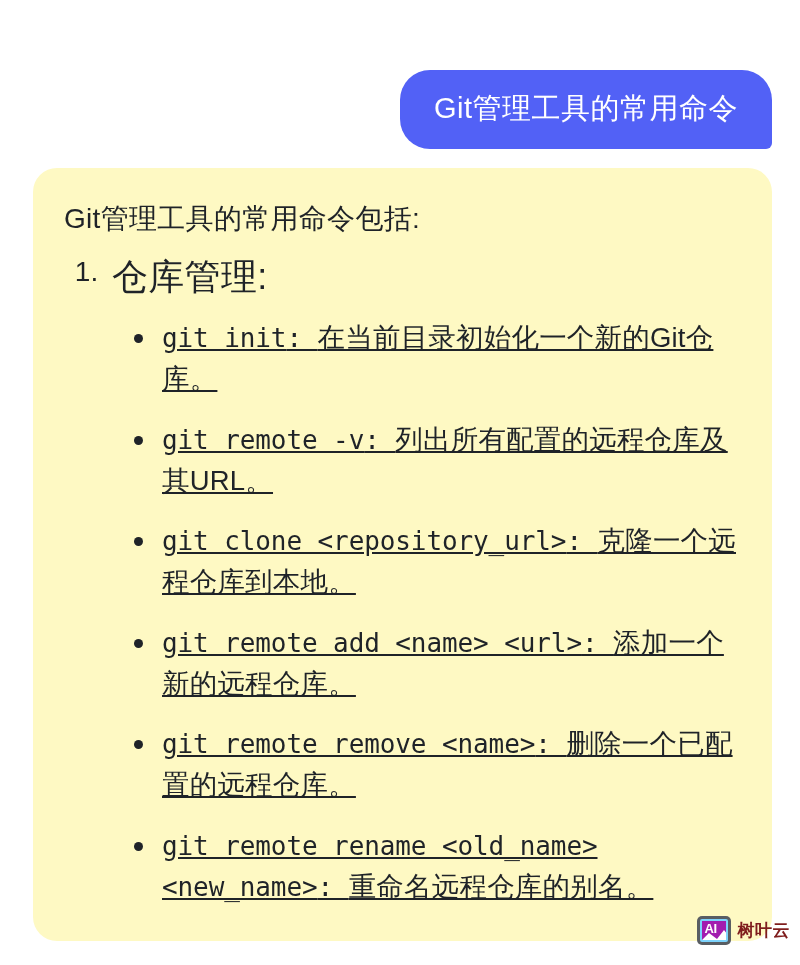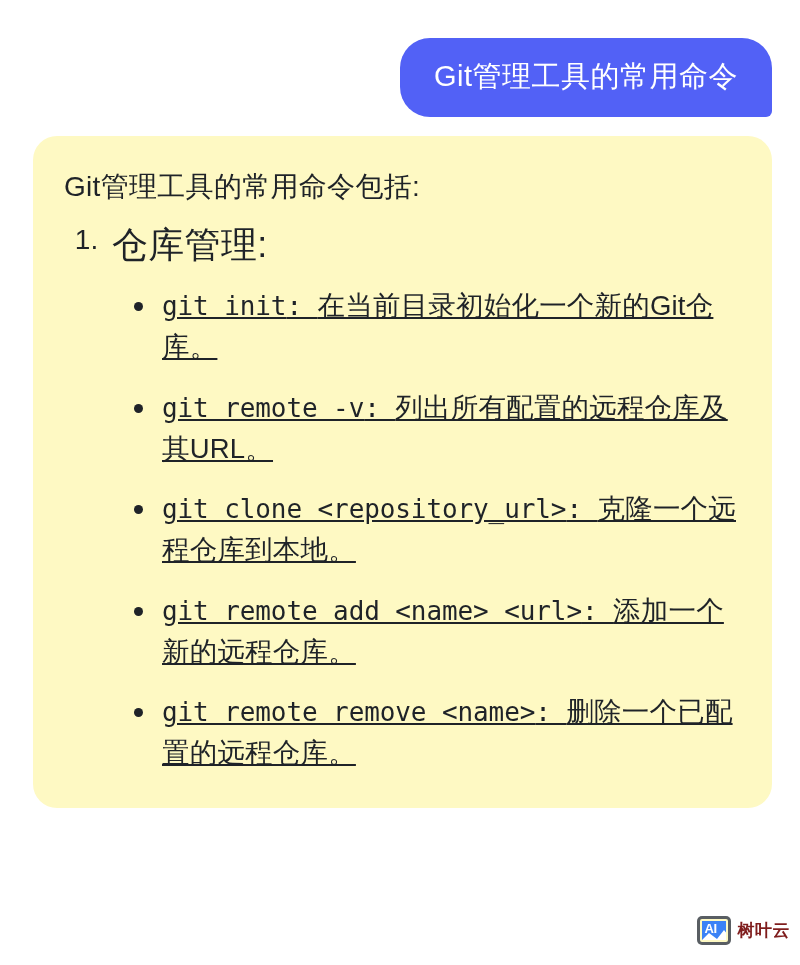--- a/index.html
+++ b/index.html
@@ -33,20 +33,21 @@
   .user-bubble {
     background: #5261F6;
     color: #ffffff;
     border-radius: 30px 30px 6px 30px;
     padding: 18px 34px 20px 34px;
     max-width: 600px;
     font-size: 29px;
     line-height: 1.42;
     letter-spacing: 0.5px;
     white-space: nowrap;
+    margin-top: 32px;
   }
 
   
   .assistant-row {
     display: flex;
     justify-content: flex-start;
     padding: 19px 28px 0 33px;
     box-sizing: border-box;
   }
   .assistant-bubble {
@@ -142,24 +143,24 @@
     position: relative;
     display: block;
     flex: none;
   }
   .wm-icon .wm-inner {
     position: absolute;
     left: 3px;
     top: 3px;
     right: 3px;
     bottom: 3px;
-    border: 2px solid #fef9c3;
+    border: 2px solid #7dd3fc;
     border-radius: 2px;
     overflow: hidden;
-    background: #3b82f6;
+    background: #a21caf;
   }
   .wm-icon .wm-ai {
     position: absolute;
     left: 3px;
     top: 1px;
     color: #ffffff;
     font-size: 13px;
     font-weight: bold;
     font-family: "Liberation Sans", sans-serif;
     line-height: 1;
@@ -218,20 +219,24 @@
             <li>
               <span class="bullet-dot"></span>
               <span class="cmd">git remote add &lt;name&gt; &lt;url&gt;</span><span class="cmd">: </span><span class="desc">添加一个新的远程仓库。</span>
             </li>
 
             <li>
               <span class="bullet-dot"></span>
               <span class="cmd">git remote remove &lt;name&gt;</span><span class="cmd">: </span><span class="desc">删除一个已配置的远程仓库。</span>
             </li>
 
+            <li>
+              <span class="bullet-dot"></span>
+              <span class="cmd">git remote rename &lt;old_name&gt; &lt;new_name&gt;</span><span class="cmd">: </span><span class="desc">重命名远程仓库的别名。</span>
+            </li>
 
           </ul>
         </li>
       </ol>
 
     </div>
   </div>
 
   <div class="watermark">
     <span class="wm-icon">

